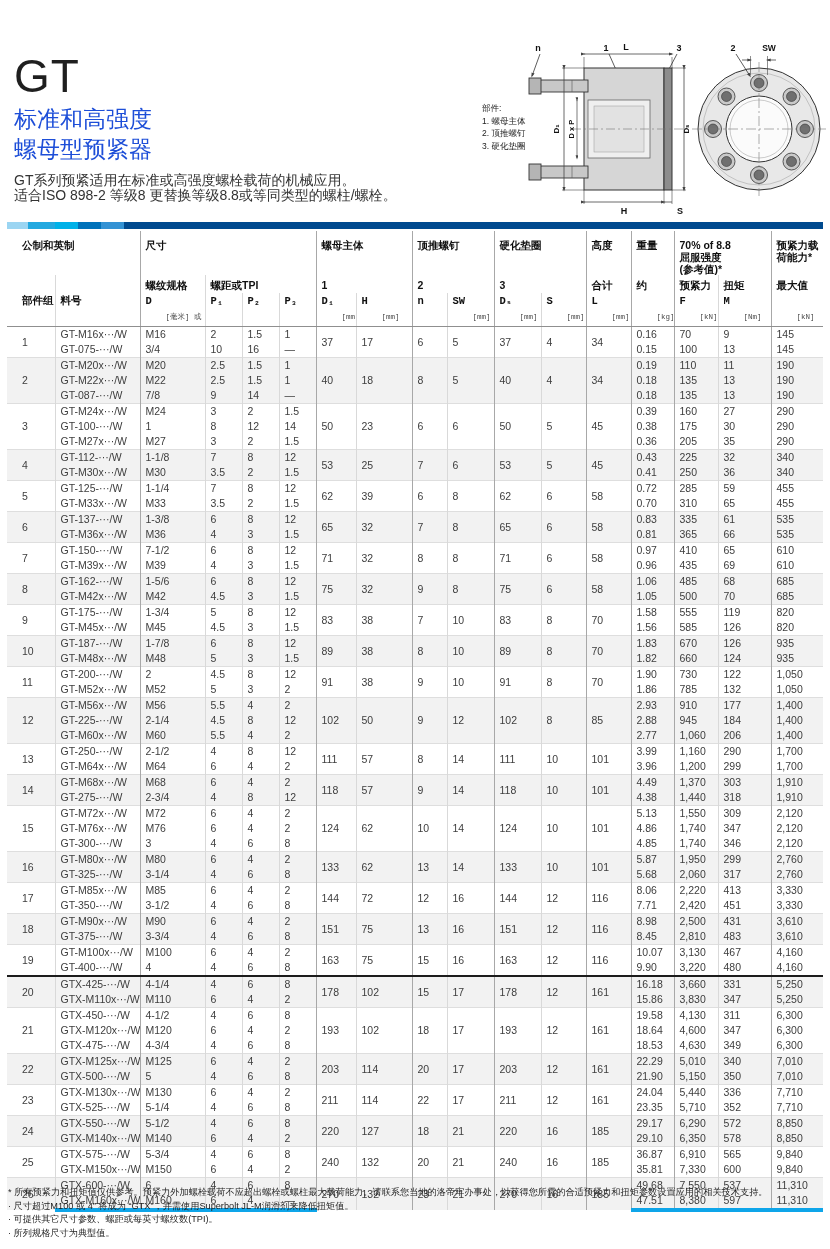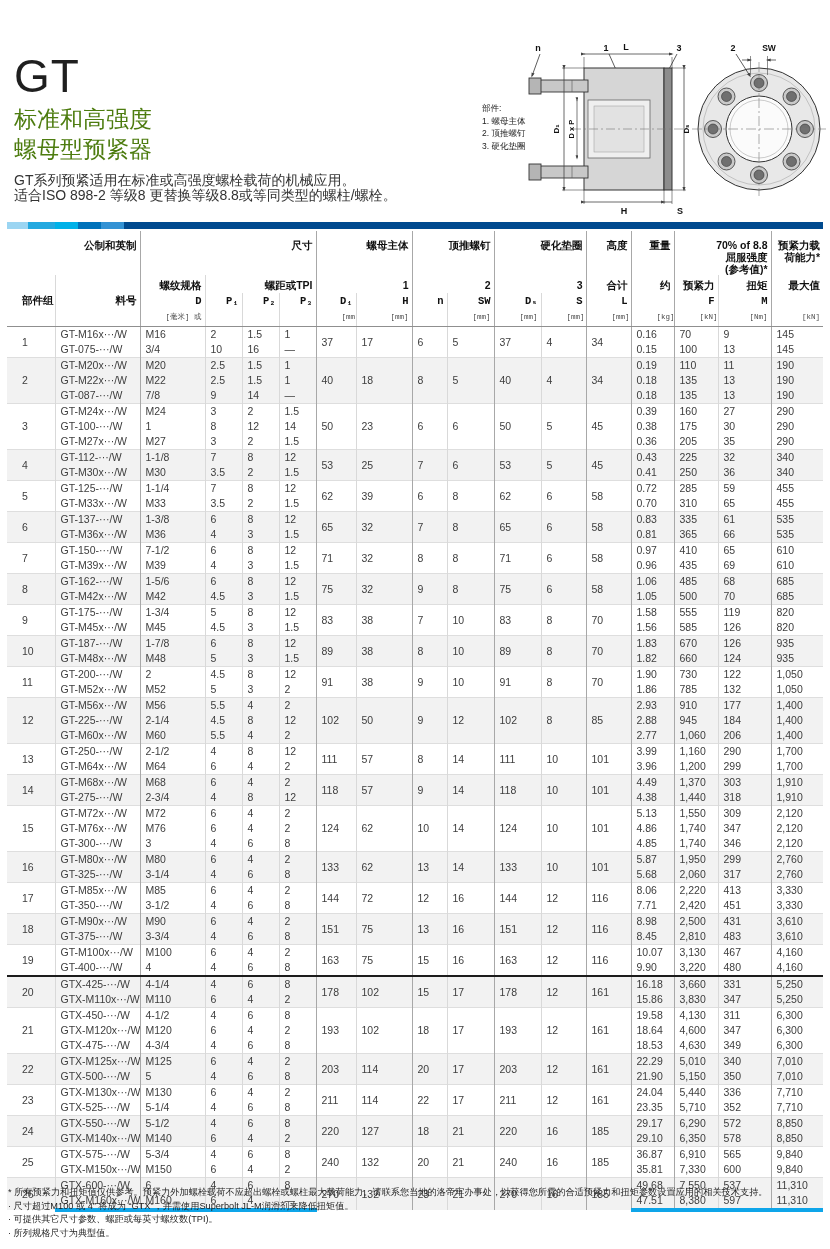--- a/index.html
+++ b/index.html
@@ -4,34 +4,34 @@
 <style>
   html,body { margin:0; padding:0; background:#fff; }
   .page {
     position:relative; width:830px; height:1249px; background:#fff;
     font-family:"Liberation Sans","DejaVu Sans",sans-serif; color:#222;
     overflow:hidden;
   }
   
   .title-block { position:absolute; left:14px; top:52px; }
   .brand-title { font-size:46px; font-weight:300; letter-spacing:1px; color:#1f1f1f; line-height:1.05; }
-  .brand-sub { font-size:23px; font-weight:400; color:#4d7c0f; line-height:30px; margin-top:4px; }
+  .brand-sub { font-size:23px; font-weight:400; color:#1d4ed8; line-height:30px; margin-top:4px; }
   .brand-desc { margin-top:9px; font-size:14px; color:#333; line-height:14.5px; }
   
   .diagram { position:absolute; left:476px; top:38px; width:354px; height:182px; }
   .legend { position:absolute; left:6px; top:64px; font-size:8.5px; line-height:12.5px; color:#222; }
   .diagram svg { position:absolute; left:0; top:0; }
   
   .accent-bar { position:absolute; left:7px; top:222px; width:816px; height:7px; display:flex; }
   .accent-bar span { display:block; height:7px; }
   
   .table-wrap { position:absolute; left:7px; top:231px; width:816px; }
   table.gt-table { border-collapse:collapse; table-layout:fixed; width:816px; }
   .gt-table th, .gt-table td { padding:0 3px 0 5px; text-align:left; overflow:hidden; white-space:nowrap; }
-  .gt-table thead th { font-weight:700; color:#101010; font-size:10.5px;text-align:right; }
+  .gt-table thead th { font-weight:700; color:#101010; font-size:10.5px; }
   .h-a th { vertical-align:top; padding-top:8px; height:34px; line-height:12px; }
   .h-b th { vertical-align:bottom; padding-bottom:2px; height:16px; line-height:12px; }
   .h-c th { vertical-align:top; height:31px; border-bottom:1px solid #8f8f8f; padding-top:2px;font-family:Liberation Mono, monospace; }
   .h-c .sym { height:14px; line-height:13px; font-size:10.5px; }
   .h-c .unit { font-weight:400; font-size:7.5px; color:#4a4a4a; line-height:10px; margin-top:3px; white-space:nowrap;padding-left:20px; }
   .center { text-align:left; }
   .bl-sec { border-left:1px solid #a8a8a8; }
   .bl-in  { border-left:1px solid #d9d9d9; }
   .gt-table tbody td { height:15px; line-height:15px; font-size:10.5px; color:#3d3d3d; }
   .gt-table tbody tr.group-start td { border-top:1px solid #dedede; }

